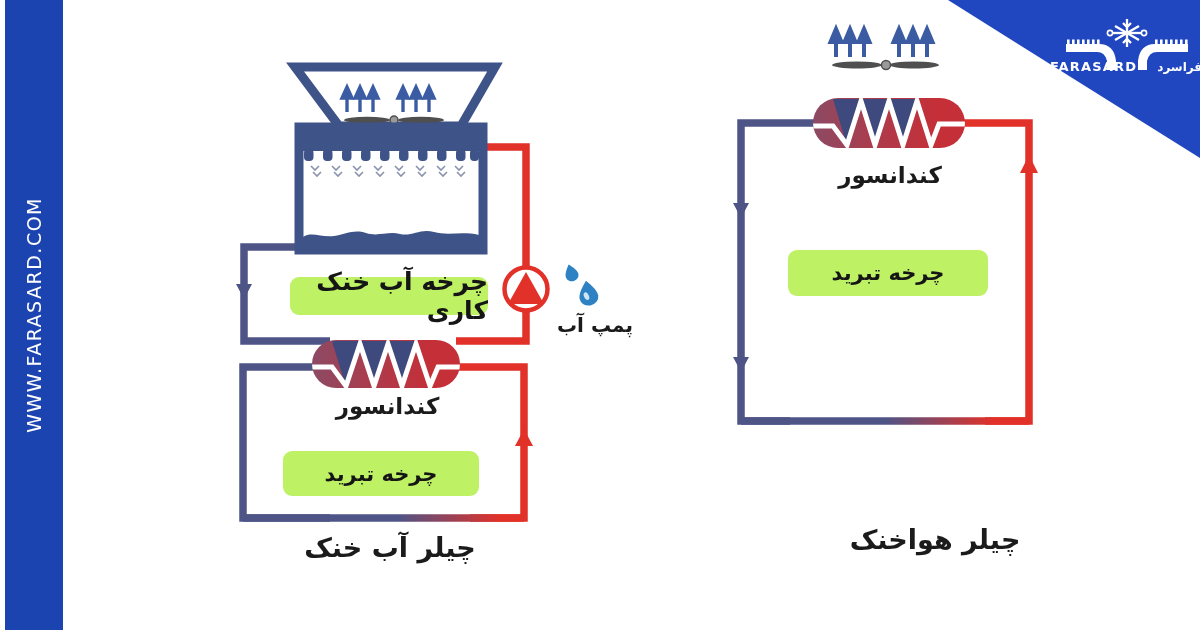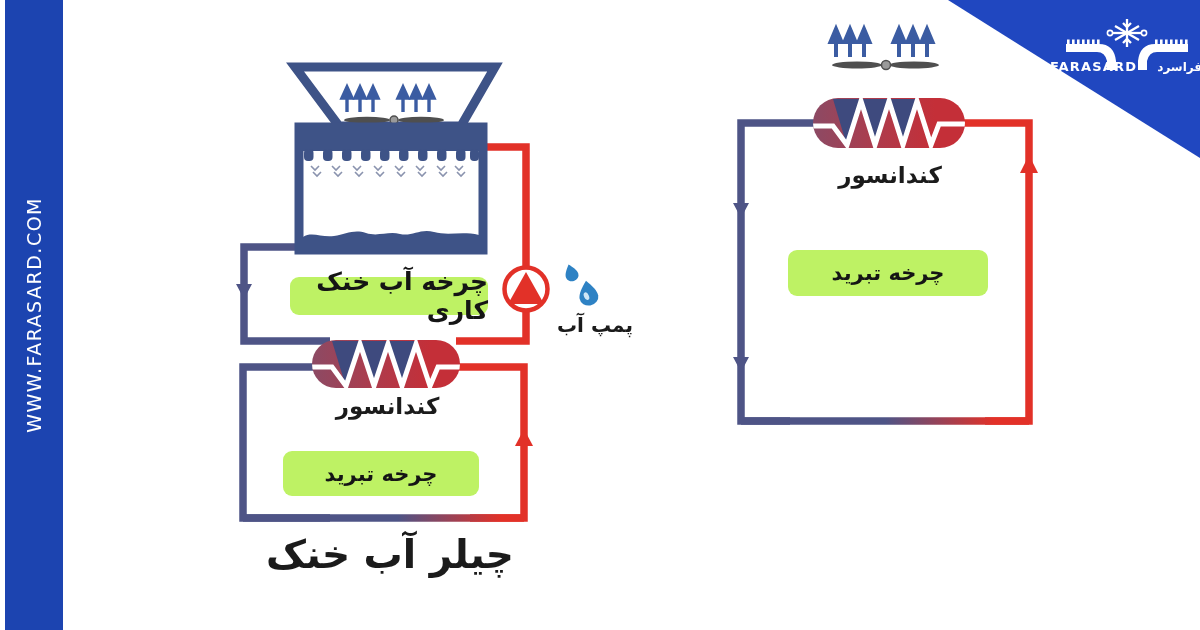--- a/index.html
+++ b/index.html
@@ -6,21 +6,21 @@
   .canvas{position:relative;width:1200px;height:630px;background:#ffffff;overflow:hidden;
           font-family:"DejaVu Sans",sans-serif;}
   .diagram-svg{position:absolute;left:0;top:0;width:1200px;height:630px;z-index:1;}
   .sidebar{position:absolute;left:5px;top:0;width:58px;height:630px;background:#1c44b0;z-index:3;
            display:flex;align-items:center;justify-content:center;}
   .sidebar-text{writing-mode:vertical-rl;transform:rotate(180deg);color:#fff;font-size:19px;
                 font-weight:500;letter-spacing:1.5px;white-space:nowrap;}
   .lbl{position:absolute;z-index:2;color:#1b1b1b;font-weight:700;text-align:center;direction:rtl;}
   .pinkbox{position:absolute;z-index:2;background:#bef264;border-radius:9px;display:flex;
            align-items:center;justify-content:center;color:#151515;font-weight:700;direction:rtl;}
-  .big-title{font-size:39px;font-weight:800;}
+  .big-title{font-size:27px;font-weight:800;}
   .logo-text{position:absolute;left:1060px;top:59px;width:132px;z-index:4;display:flex;
              justify-content:center;align-items:baseline;gap:20px;color:#fff;}
   .logo-en{font-size:13px;font-weight:700;letter-spacing:1.2px;}
   .logo-fa{font-size:12px;font-weight:700;}
 </style>
 </head>
 <body>
 
 <div class="canvas">
 
@@ -238,14 +238,15 @@
   <div class="lbl" style="left:300px;top:393px;width:175px;font-size:23px;">کندانسور</div>
 
   <div class="pinkbox" style="left:283px;top:451px;width:196px;height:45px;font-size:21px;">چرخه تبرید</div>
 
   <div class="lbl big-title" style="left:240px;top:532px;width:300px;">چیلر آب خنک</div>
 
   <div class="lbl" style="left:800px;top:162px;width:180px;font-size:23px;">کندانسور</div>
 
   <div class="pinkbox" style="left:788px;top:250px;width:200px;height:46px;font-size:21px;">چرخه تبرید</div>
 
+  <div class="lbl big-title" style="left:785px;top:524px;width:300px;">چیلر هواخنک</div>
 
 </div>
 
 </body></html>

